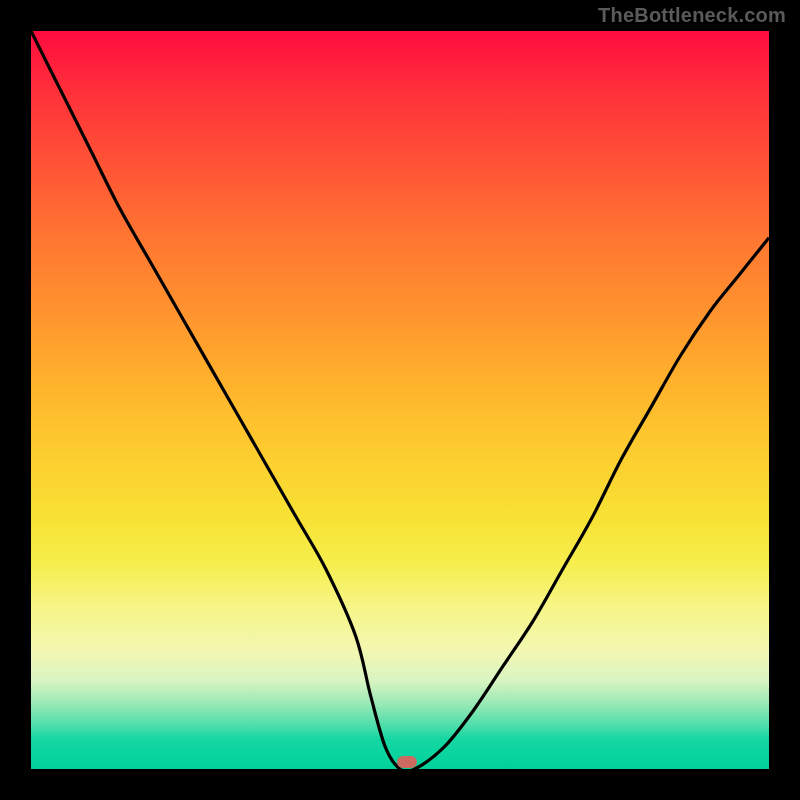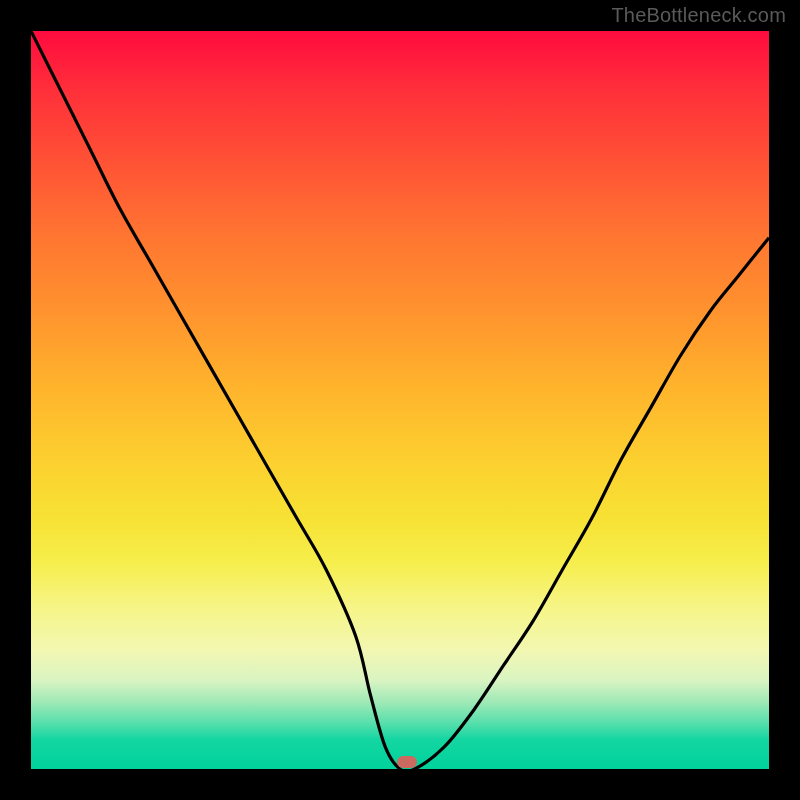--- a/index.html
+++ b/index.html
@@ -16,21 +16,21 @@
     width: 800px;
     height: 800px;
     background: #000;
   }
   .watermark {
     position: absolute;
     top: 4px;
     right: 14px;
     color: #5a5a5a;
     font-size: 20px;
-    font-weight: 400;
+    font-weight: 700;
     letter-spacing: 0.2px;
     z-index: 5;
   }
   .plot-area {
     position: absolute;
     left: 31px;
     top: 31px;
     width: 738px;
     height: 738px;
     

